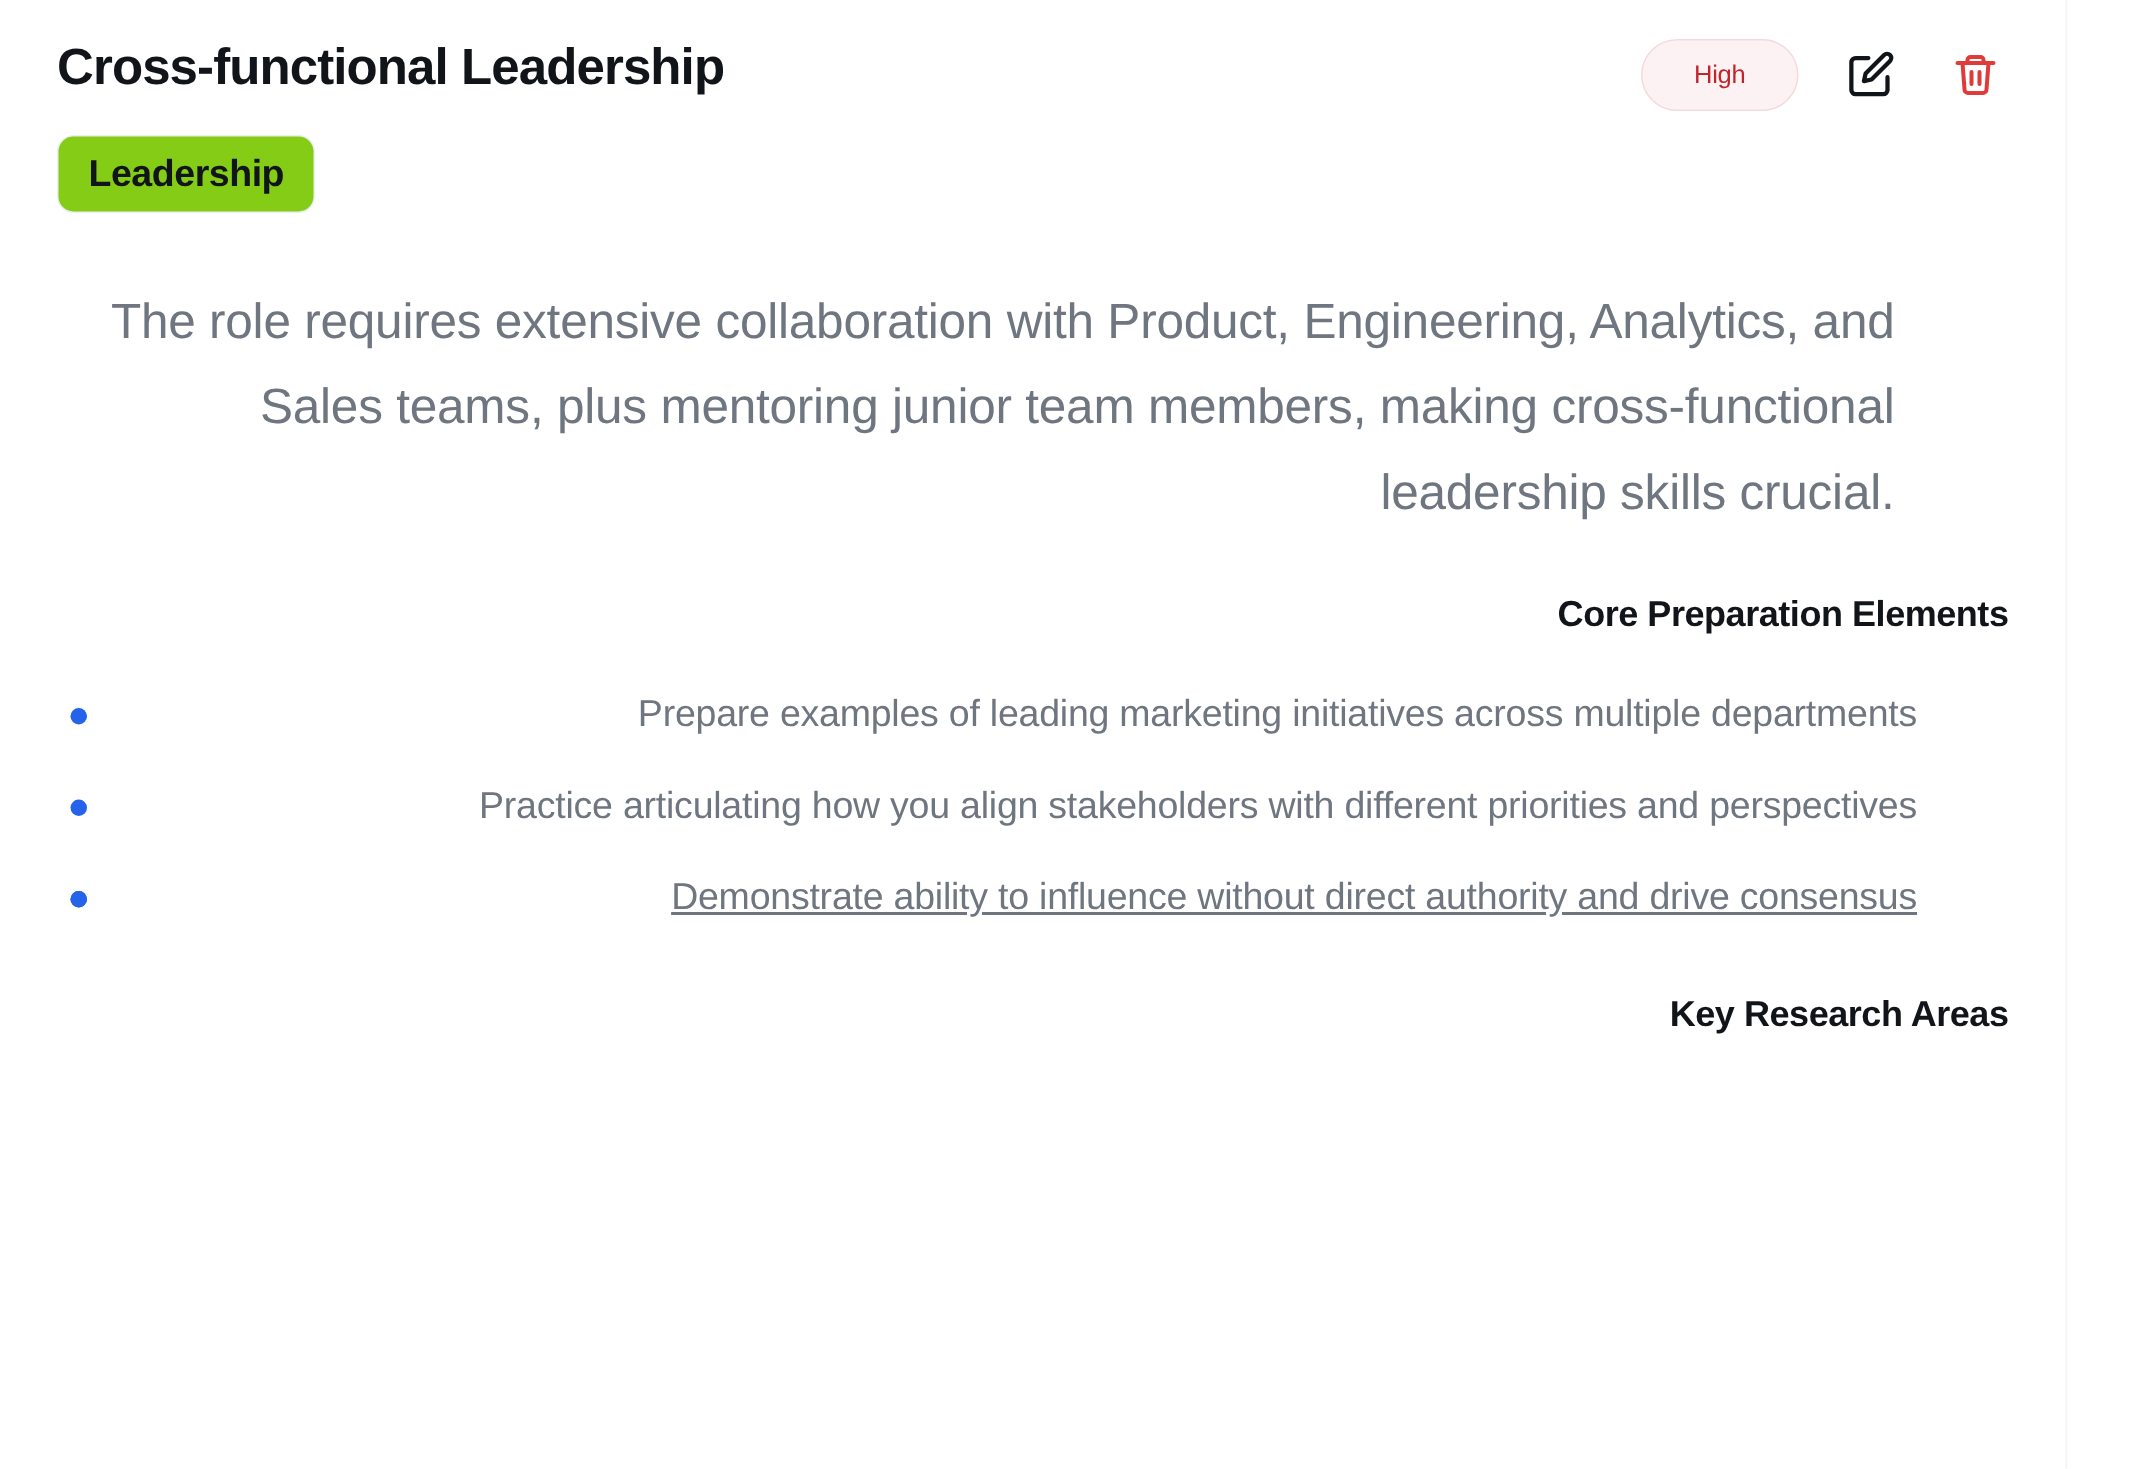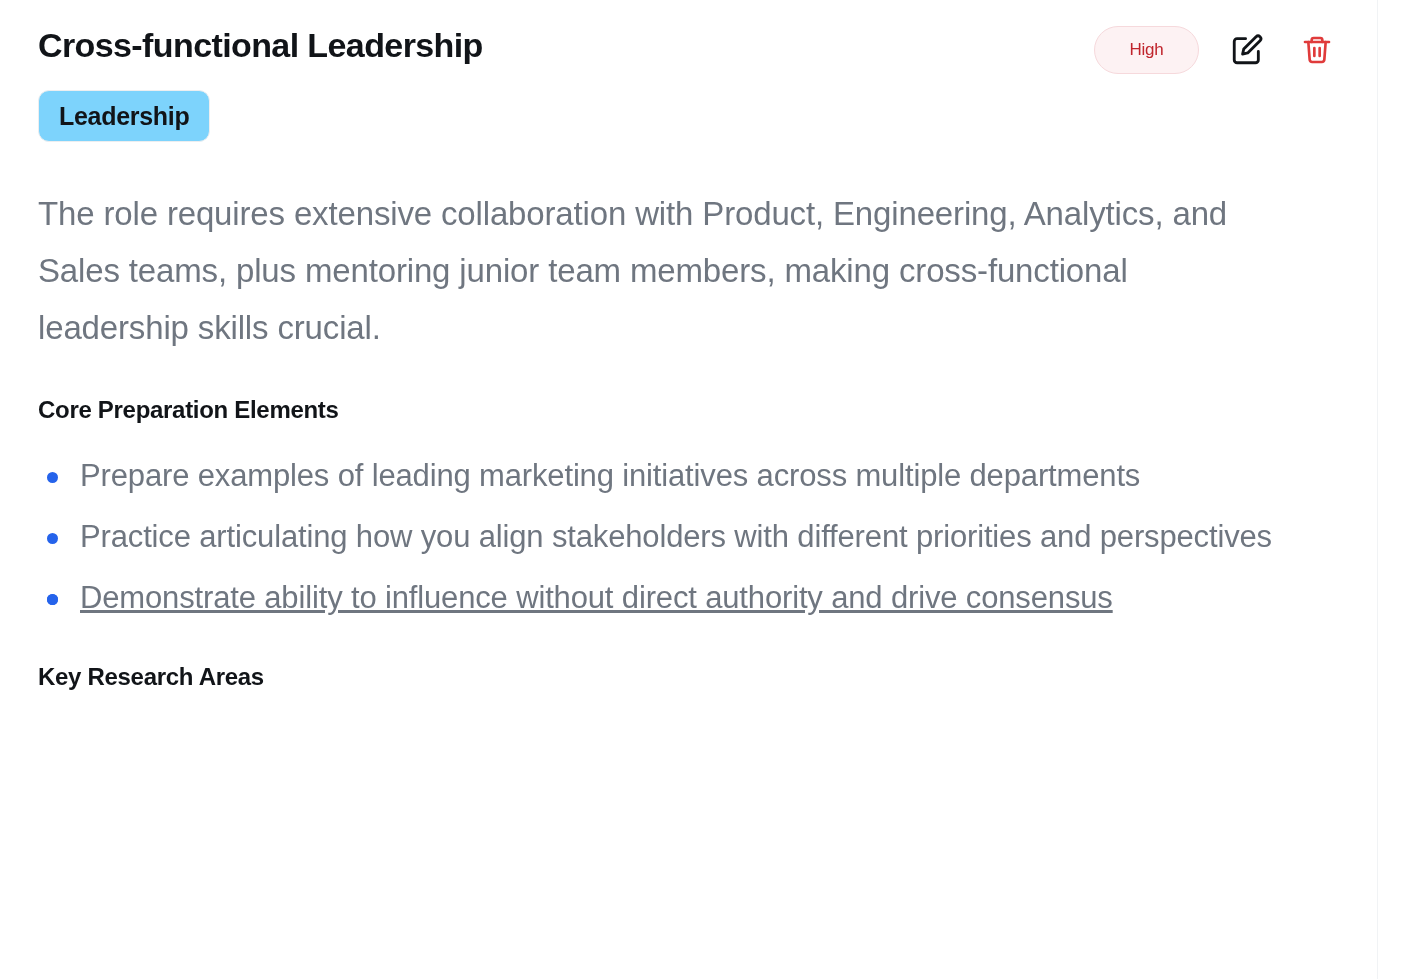--- a/index.html
+++ b/index.html
@@ -13,20 +13,21 @@
     font-family: "Liberation Sans", sans-serif;
     -webkit-font-smoothing: antialiased;
     overflow: hidden;
   }
 
   .viewport {
     position: relative;
     width: 1422px;
     height: 979px;
     background: #ffffff;
+    text-align: right;
   }
 
   
   .panel-divider {
     position: absolute;
     top: 0;
     left: 1377px;
     width: 1px;
     height: 979px;
     background: #f1f3f5;
@@ -105,21 +106,21 @@
     gap: 12px;
   }
   .tag-chip {
     display: inline-flex;
     align-items: center;
     height: 52px;
     padding: 0 20px;
     box-sizing: border-box;
     border: 1px solid #eceef0;
     border-radius: 11px;
-    background: #7dd3fc;
+    background: #84cc16;
     color: #111418;
     font-size: 25px;
     font-weight: 700;
     letter-spacing: -0.3px;
   }
 
   
   .description {
     margin: 43px 0 0 0;
     max-width: 1225px;
@@ -144,21 +145,21 @@
   .bullet-list {
     list-style: none;
     margin: 26px 0 0 0;
     padding: 0;
     max-width: 1240px;
   }
   .bullet-item {
     position: relative;
     padding-left: 42px;
     margin-bottom: 11px;
-    font-size: 31px;
+    font-size: 25px;
     line-height: 50px;
     color: #6f7680;
     letter-spacing: -0.15px;
   }
   .bullet-item:last-child { margin-bottom: 0; text-decoration: underline; }
   .bullet-dot {
     position: absolute;
     left: 9px;
     top: 21px;
     width: 11px;

